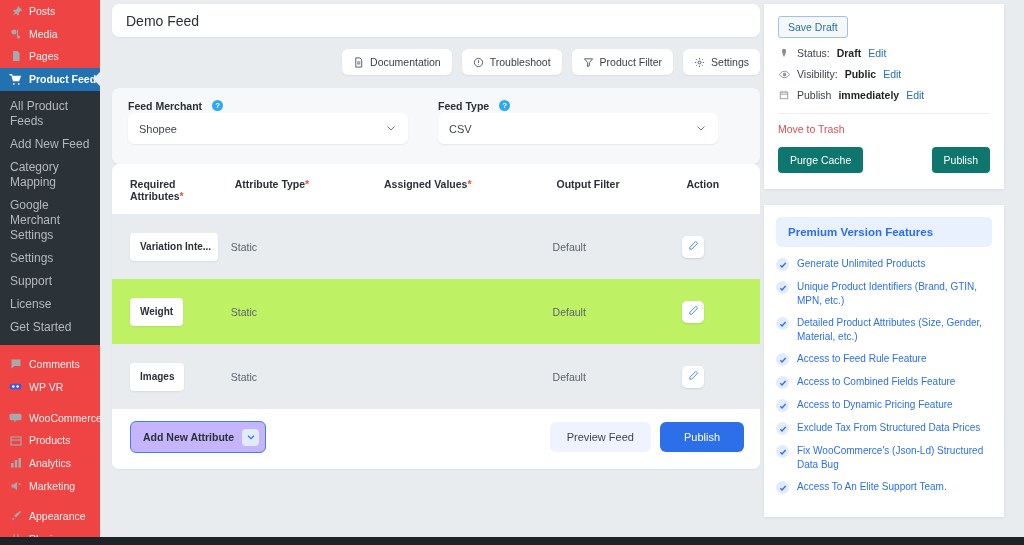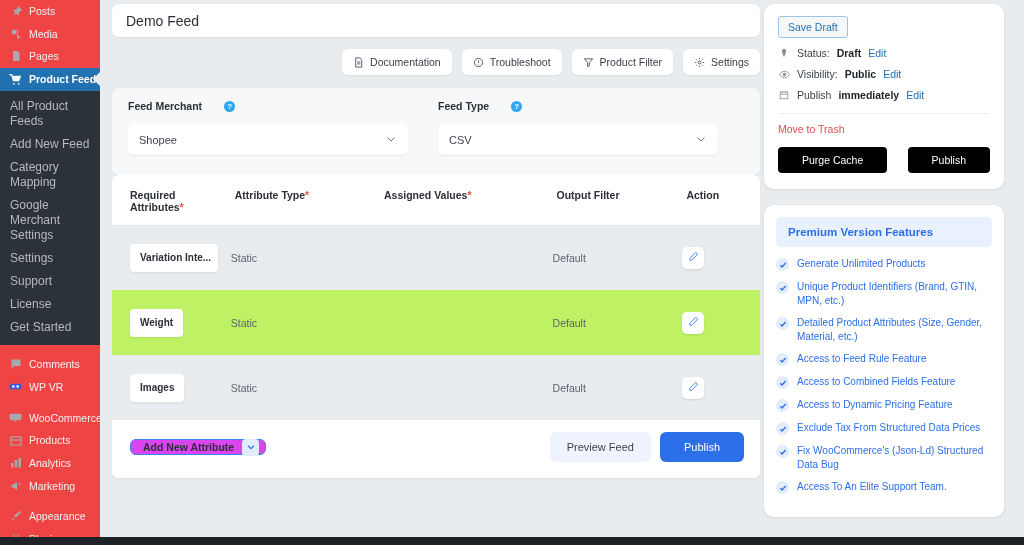--- a/index.html
+++ b/index.html
@@ -50,21 +50,21 @@
     display: flex; align-items: center; gap: 6px;
     font-size: 10.5px; color: #3a4149; box-shadow: 0 1px 2px rgba(16,24,40,.07);
   }
   .tb-btn svg { display: block; }
 
   .panel { background: #f6f8fa; border-radius: 7px; box-shadow: 0 1px 2px rgba(16,24,40,.05); }
 
   .fields-card { padding: 12px 16px 20px 16px; }
   .fields-row { display: flex; gap: 30px; }
   .field { width: 280px; }
-  .field-label { font-size: 10.5px; font-weight: bold; color: #2b2f36; display: flex; align-items: center; gap: 22px; margin-bottom: 12px; }
+  .field-label { font-size: 10.5px; font-weight: bold; color: #2b2f36; display: flex; gap: 10px; margin-bottom: 1px; }
   .help-dot {
     width: 11px; height: 11px; border-radius: 50%; background: #2ea8f0; color: #fff;
     font-size: 8px; font-weight: bold; display: flex; align-items: center; justify-content: center;
   }
   .select {
     background: #fff; border-radius: 6px; height: 31px; padding: 0 11px;
     display: flex; align-items: center; justify-content: space-between;
     font-size: 11px; color: #3f454d; box-shadow: 0 1px 2px rgba(16,24,40,.07);
   }
 
@@ -99,54 +99,54 @@
     border-top: 14px solid transparent; border-bottom: 14px solid transparent;
     border-left: 9px solid #fff;
   }
   .edit-btn {
     width: 22px; height: 22px; background: #fff; border-radius: 5px;
     display: flex; align-items: center; justify-content: center;
     box-shadow: 0 1px 2px rgba(16,24,40,.12);
   }
   .tfoot { display: flex; align-items: center; justify-content: space-between; padding: 12px 16px 16px 18px; background: #fff; }
   .add-attr {
-    display: flex; align-items: center; gap: 8px; height: 16px; padding: 0 6px 0 12px;
-    border: 1px solid #3f7ff0; border-radius: 6px; background: #d946ef;
+    display: flex; align-items: center; gap: 8px; height: 32px; padding: 0 6px 0 12px;
+    border: 1px solid #3f7ff0; border-radius: 6px; background: #c4b5fd;
     font-size: 10.5px; font-weight: bold; color: #2b2f36;
   }
   .chev-badge {
     width: 17px; height: 17px; border-radius: 4px; background: #e2ebfb;
     display: flex; align-items: center; justify-content: center;
   }
   .foot-actions { display: flex; gap: 9px; }
   .btn-preview {
     height: 30px; padding: 0 17px; border-radius: 6px; background: #eef3fd;
     display: flex; align-items: center; font-size: 11px; color: #3f454d;
   }
   .btn-publish-main {
     height: 30px; padding: 0 24px; border-radius: 6px; background: #2c6fe8;
     display: flex; align-items: center; font-size: 11px; color: #fff;
   }
 
   
   .right-col { position: absolute; left: 664px; top: 4px; width: 240px; }
-  .rcard { background: #fff; border-radius: 10px; box-shadow: 0 1px 3px rgba(16,24,40,.08); }
+  .rcard { background: #fff; border-radius: 0; box-shadow: 0 1px 3px rgba(16,24,40,.08); }
   .publish-card { padding: 12px 14px 16px 14px; margin-bottom: 16px; }
   .save-draft {
     display: inline-flex; align-items: center; height: 22px; padding: 0 9px;
     border: 1px solid #9ec3e8; border-radius: 3px; color: #2271b1; font-size: 10.5px; background: #f6f7f7;
   }
   .meta-row { display: flex; align-items: center; gap: 7px; margin-top: 9px; font-size: 10.5px; color: #3c434a; }
   .meta-ico { width: 12px; flex: 0 0 12px; display: flex; align-items: center; justify-content: center; color: #8c8f94; }
   .meta-row b { font-weight: bold; color: #1d2327; }
   .lnk { color: #2271b1; }
   .hr { height: 1px; background: #eceff1; margin: 12px 0 9px 0; }
   .trash { color: #d94f4f; font-size: 10.5px; }
   .pub-actions { display: flex; justify-content: space-between; align-items: center; margin-top: 12px; }
-  .btn-cyan { background: #000000; color: #fff; font-size: 10.5px; height: 26px; padding: 0 24px; border-radius: 4px; display: flex; align-items: center; }
+  .btn-cyan { background: #0f766e; color: #fff; font-size: 10.5px; height: 26px; padding: 0 12px; border-radius: 4px; display: flex; align-items: center; }
 
   .premium-card { padding: 12px 12px 14px 12px; }
   .premium-head {
     background: #eaf1fe; border-radius: 5px; padding: 9px 12px;
     font-size: 11.5px; font-weight: bold; color: #2c6fe8; margin-bottom: 10px;
   }
   .feat { display: flex; gap: 8px; align-items: flex-start; margin-bottom: 9px; }
   .check {
     width: 13px; height: 13px; flex: 0 0 13px; border-radius: 50%; background: #e3ecfd;
     display: flex; align-items: center; justify-content: center; margin-top: 1px;

